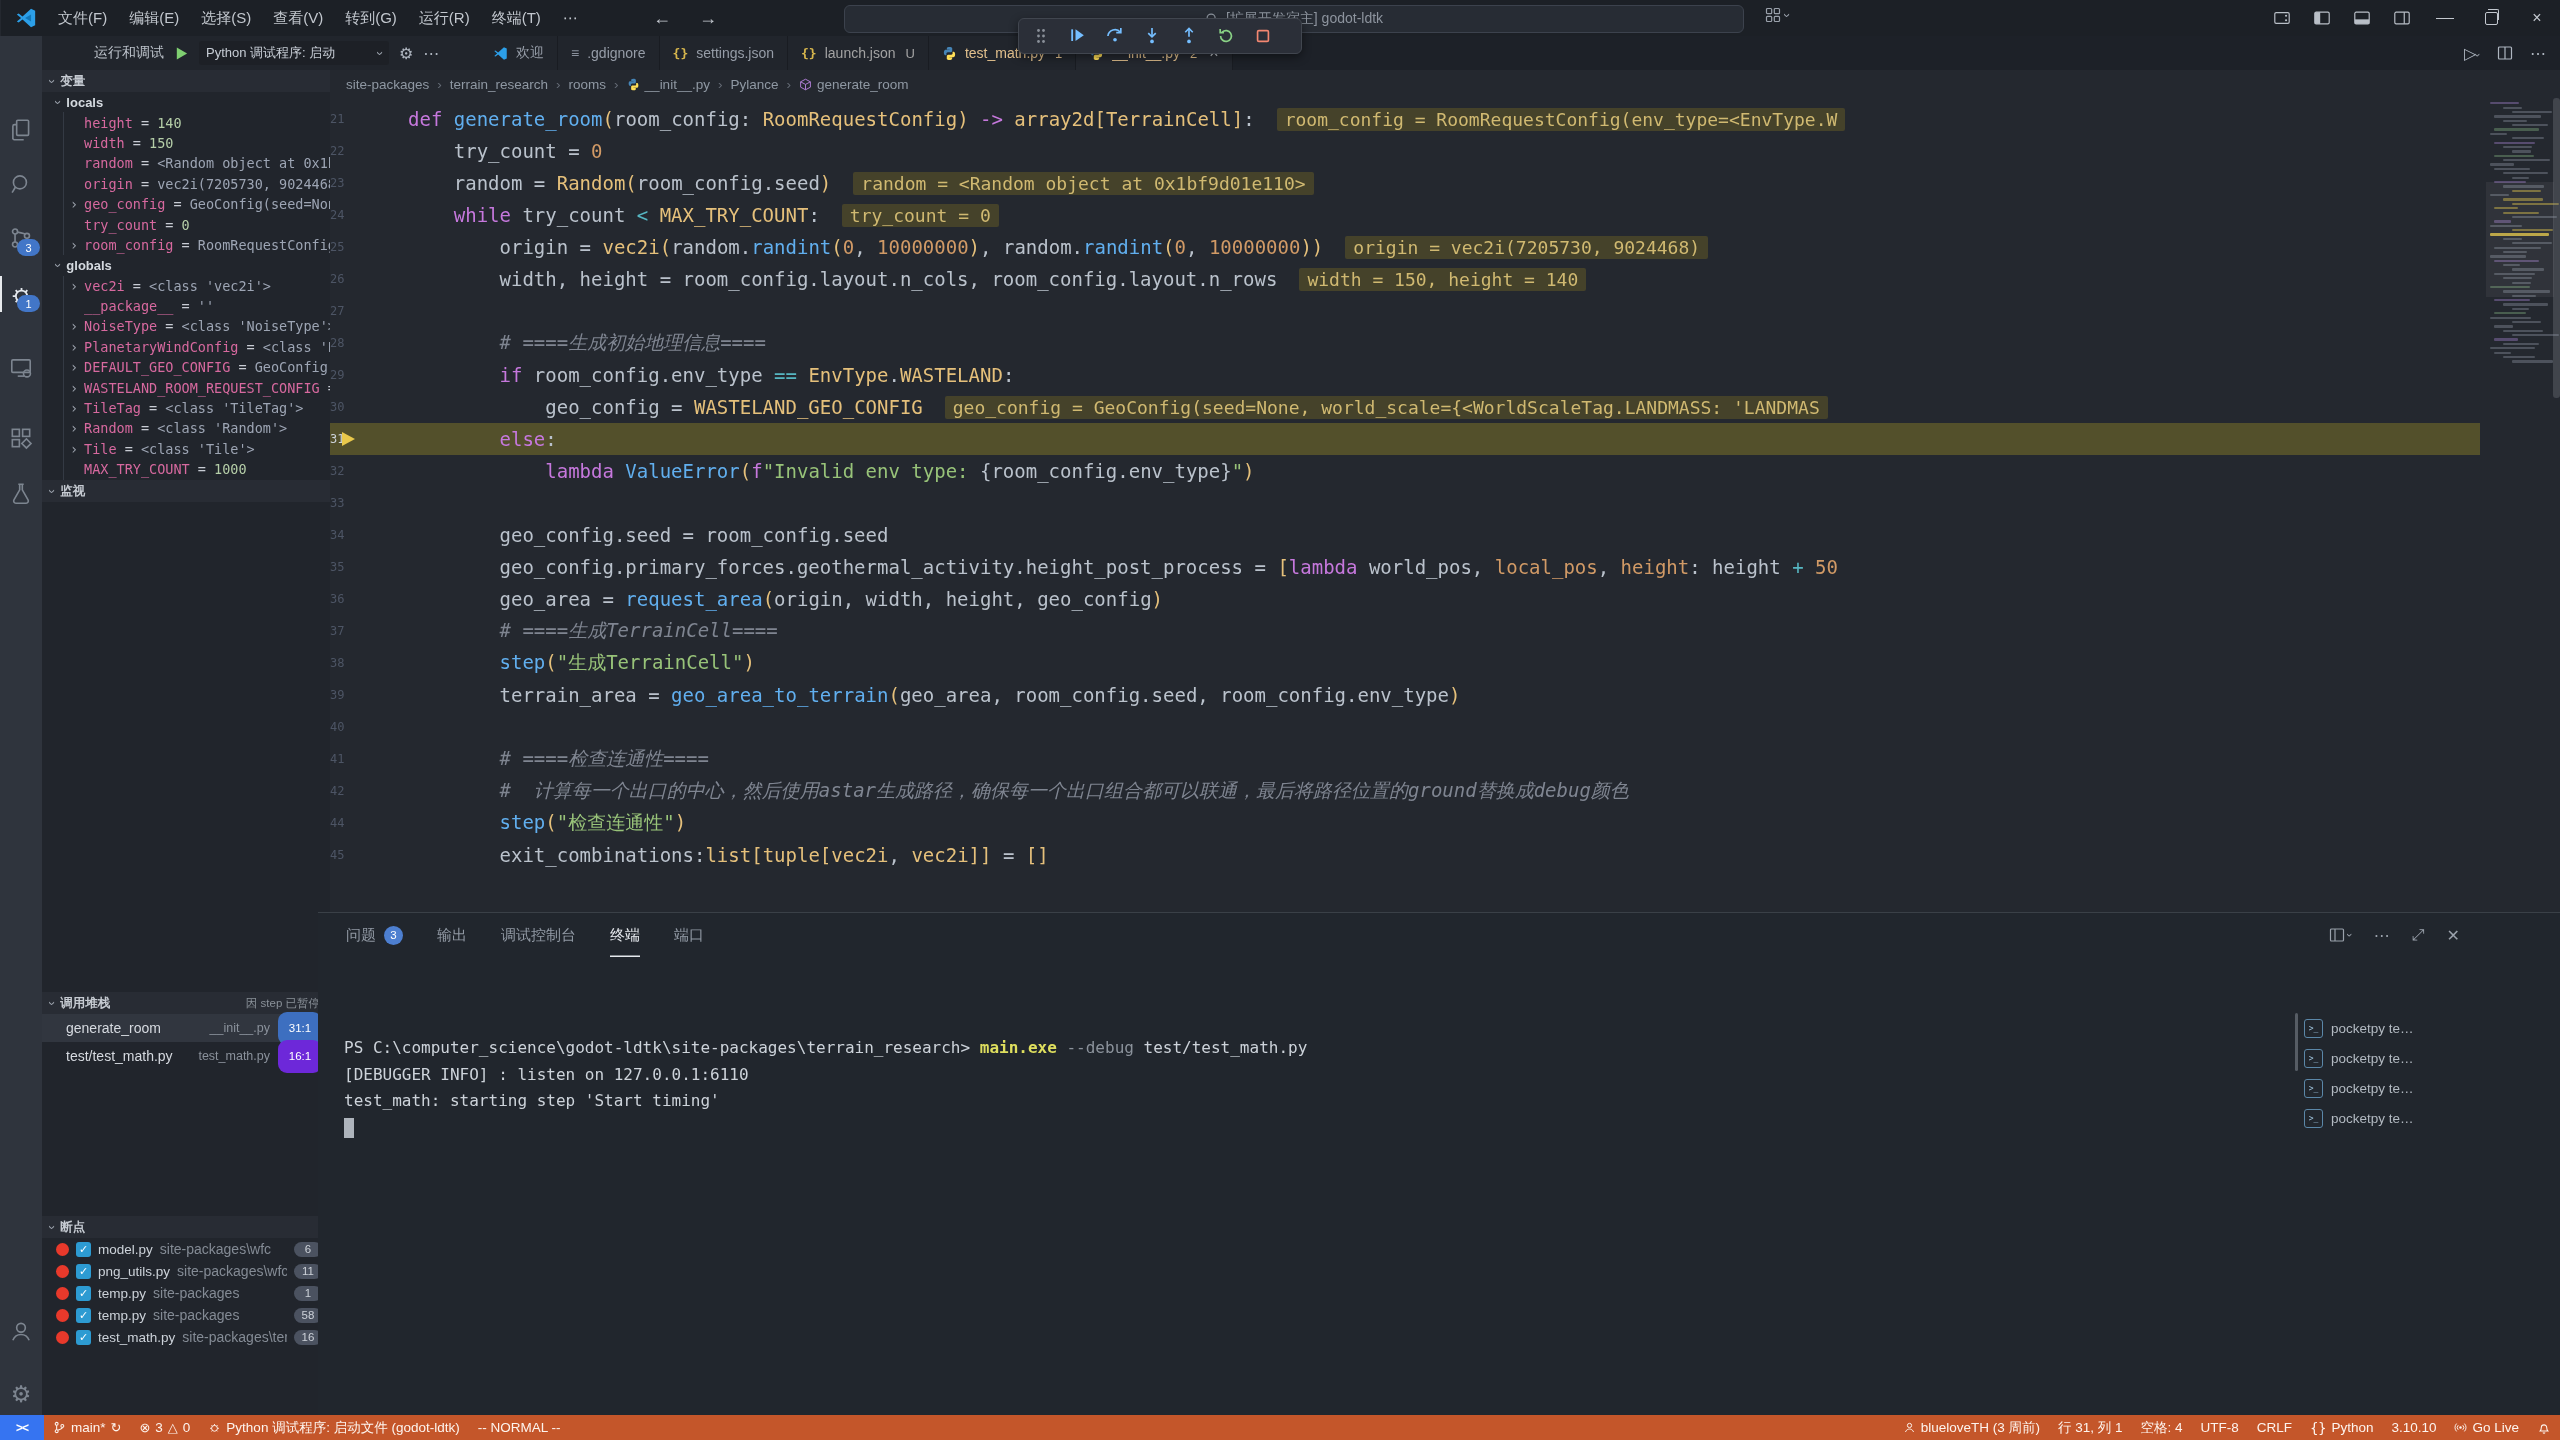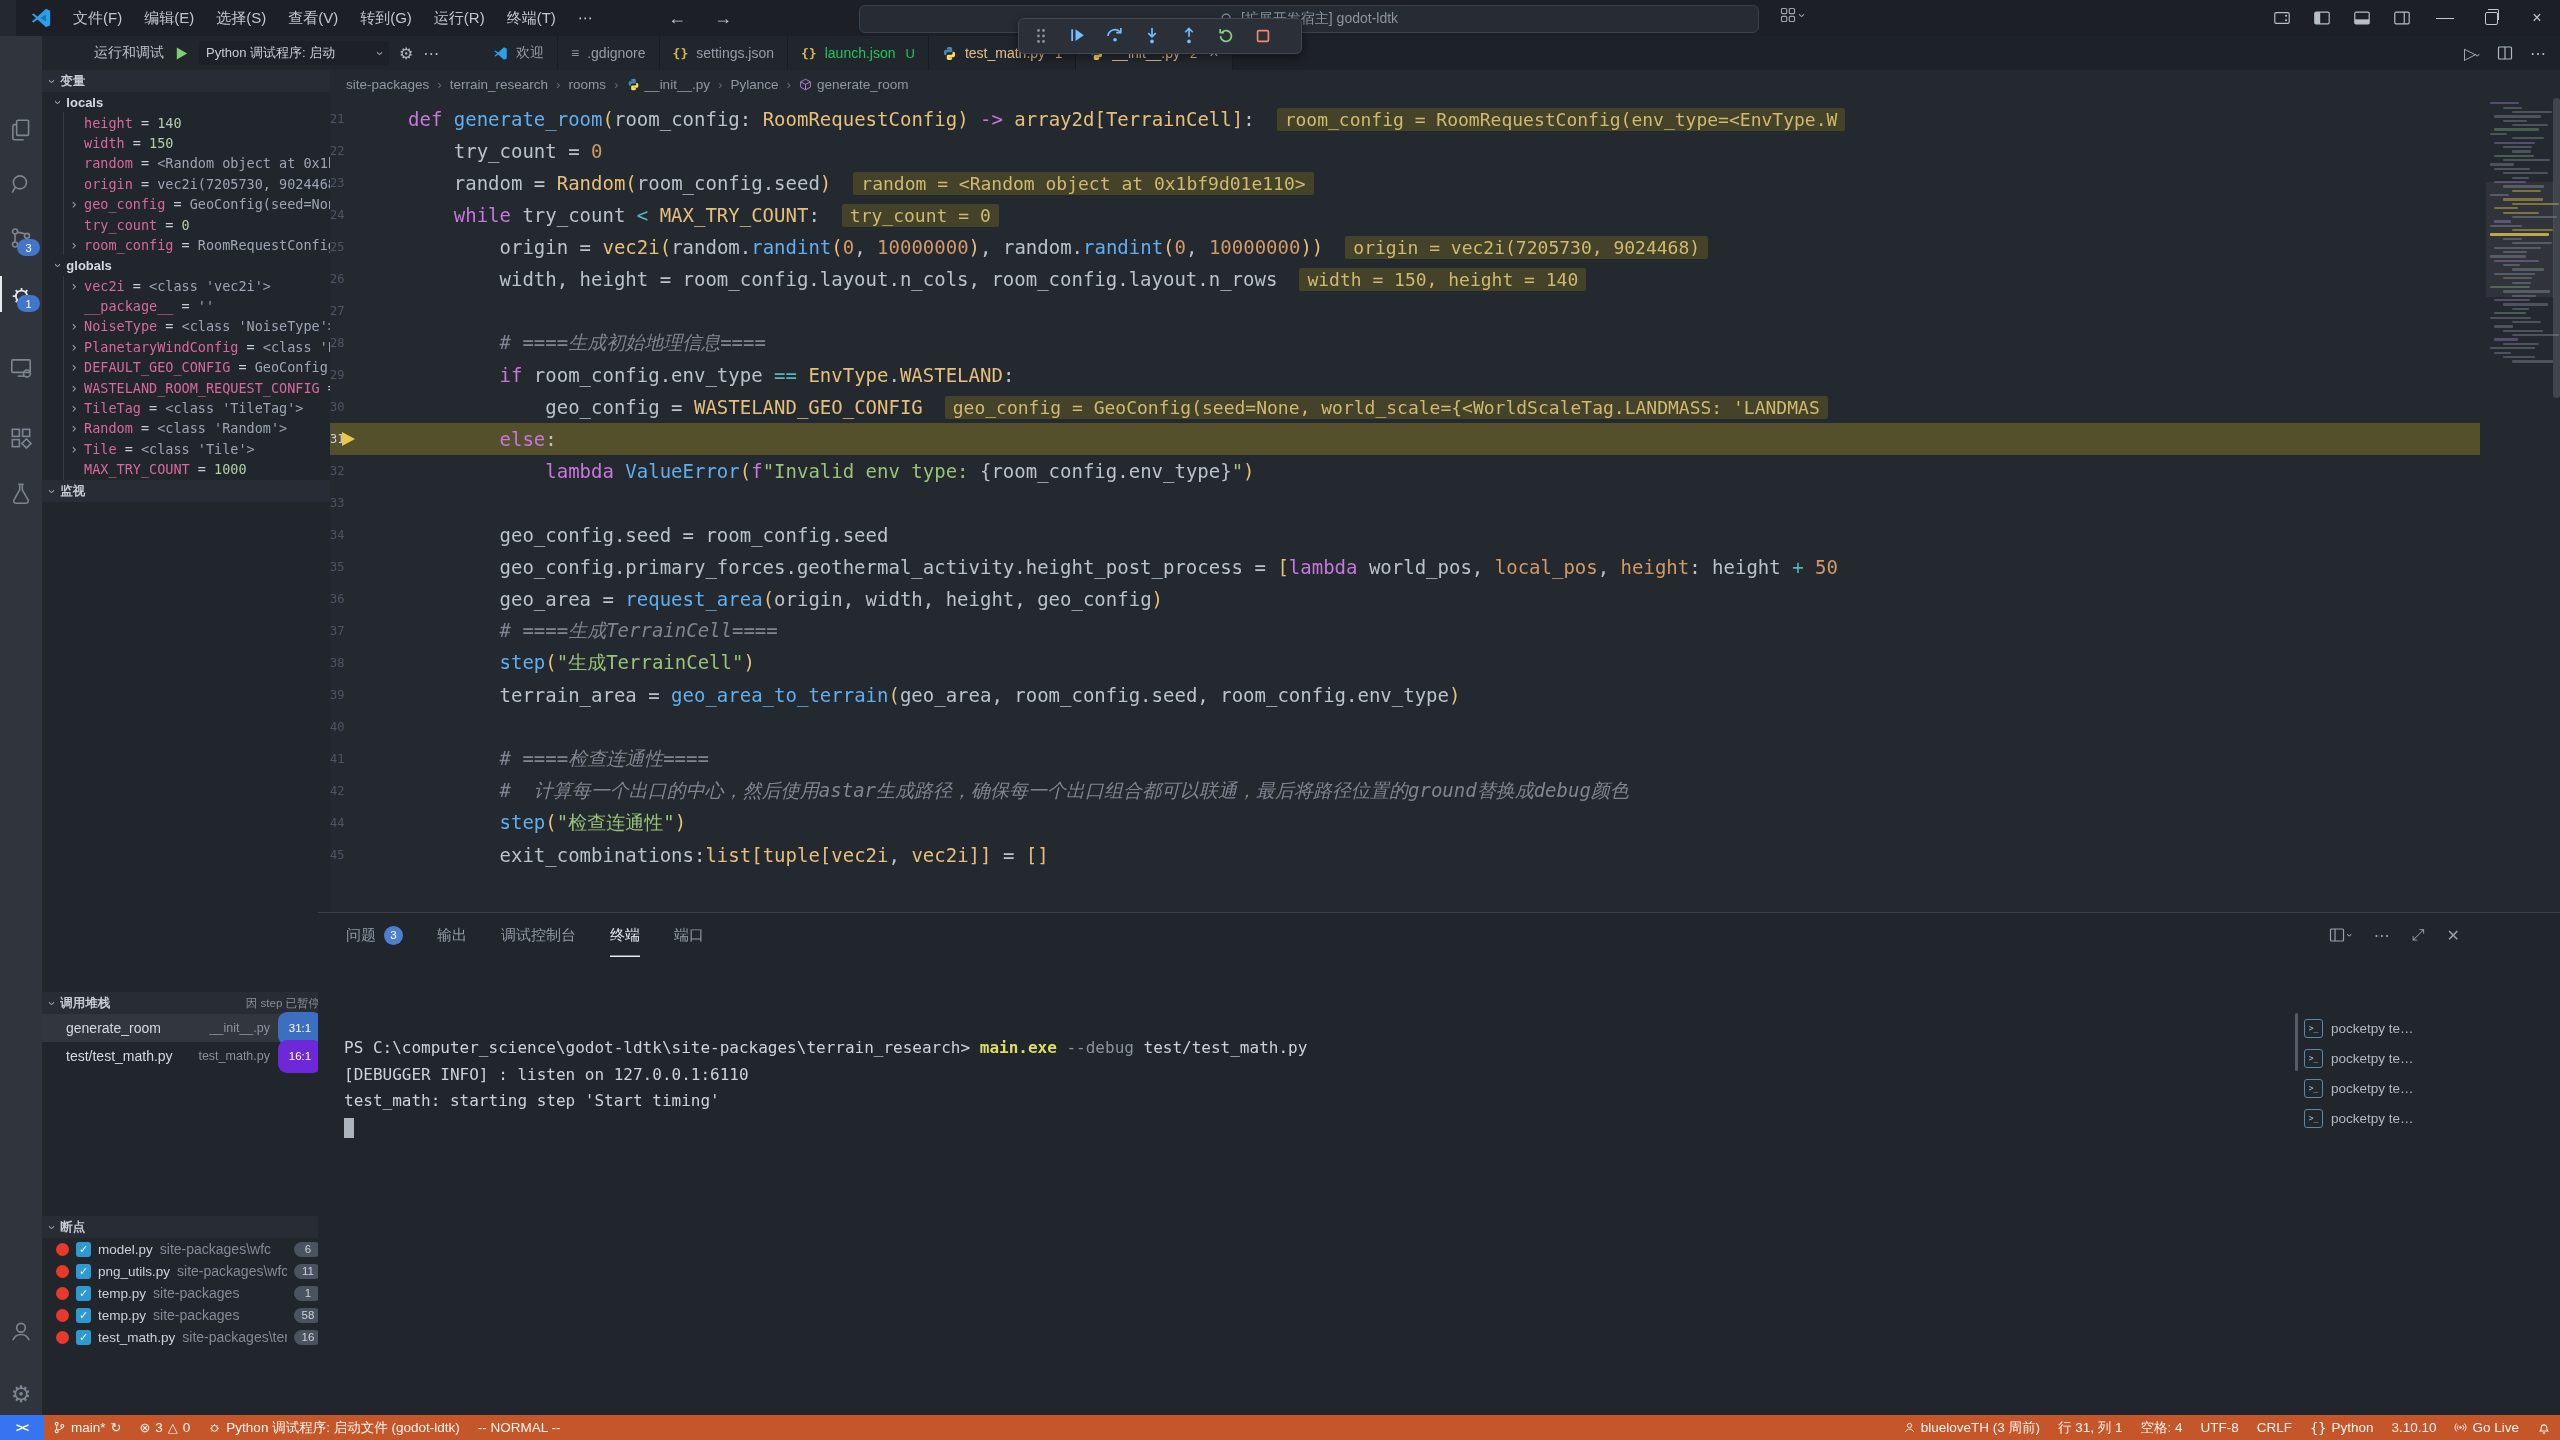--- a/index.html
+++ b/index.html
@@ -1,20 +1,20 @@
 <!DOCTYPE html>
 <html><head>
 <meta charset="utf-8">
 <style>
   html,body{margin:0;padding:0;background:#111;}
   .app{position:relative;width:2560px;height:1440px;overflow:hidden;background:#24282f;
        font-family:"Liberation Sans",sans-serif;color:#c8ccd4;-webkit-font-smoothing:antialiased;}
   svg{display:block}
   
-  .titlebar{position:absolute;left:16px;top:0;right:0;height:36px;background:#1c2026;display:flex;align-items:center;}
+  .titlebar{position:absolute;left:1px;top:0;right:0;height:36px;background:#1c2026;display:flex;align-items:center;}
   .logo{margin:0 10px 0 14px}
   .menubar{display:flex;height:36px;align-items:center}
   .menu-item{padding:0 11px;font-size:15px;color:#c2c7ce;line-height:36px;cursor:default}
   .navarrows{position:absolute;left:652px;top:0;height:36px;display:flex;gap:28px;align-items:center;color:#c2c7ce;font-size:18px}
   .searchbox{position:absolute;left:843px;top:5px;width:898px;height:26px;background:#272c34;border:1px solid #3c424d;
              border-radius:6px;display:flex;align-items:center;justify-content:center;gap:7px;color:#8d949e;font-size:14px}
   .grid-ic{position:absolute;left:1764px;top:7px;display:flex;align-items:center;gap:4px;color:#9aa1ab}
   .winctl{position:absolute;right:0;top:0;height:36px;display:flex;align-items:center}
   .wc-ic{width:40px;height:36px;display:flex;align-items:center;justify-content:center;color:#b9bfc7}
   .wc-btn{width:46px;height:36px;display:flex;align-items:center;justify-content:center;color:#c3c8cf;font-size:16px}
@@ -36,21 +36,21 @@
   .toprow{position:absolute;left:42px;top:36px;right:0;height:34px;display:flex;background:#1d2128}
   .debug-header{flex:0 0 438px;background:#21252c;display:flex;align-items:center;gap:10px;padding-left:52px;box-sizing:border-box}
   .rd-title{font-size:14px;color:#bcc2ca;white-space:nowrap}
   .rd-play{color:#7fcf71;display:flex}
   .rd-select{width:176px;height:24px;background:#1d2026;border-radius:3px;display:flex;align-items:center;justify-content:space-between;
              padding:0 7px;font-size:13px;color:#c6ccd4;overflow:hidden;white-space:nowrap}
   .rd-ic{color:#aeb5bf;font-size:16px}
   .tabbar{flex:1;display:flex;align-items:stretch;overflow:hidden}
   .tab{display:flex;align-items:center;gap:8px;padding:0 13px;border-right:1px solid #191c22;font-size:14px;color:#969da8;background:#21252c;white-space:nowrap}
   .tab.active{background:#24282f;color:#e2c08d}
-  .tab .t-green{color:#22c55e}.tab .t-gold{color:#e2c08d}
+  .tab .t-green{color:#a3a3a3}.tab .t-gold{color:#e2c08d}
   .tab-dec{font-size:13px;margin-left:2px}
   .tab-badge{font-size:13px;margin-left:2px}
   .tab-close{color:#c3c8cf;font-size:16px;margin-left:4px}
   .ic-braces{color:#d8b74d;font-weight:bold;font-size:13px;font-family:"DejaVu Sans Mono",monospace}
   .ic-lines{color:#8a919d;font-size:14px}
   .tab-actions{margin-left:auto;display:flex;align-items:center;gap:17px;padding-right:14px;color:#aeb6c0;font-size:16px}
   
   .breadcrumb{position:absolute;left:330px;top:70px;right:0;height:28px;background:#24282f;display:flex;align-items:center;
               gap:8px;padding-left:16px;font-size:13.5px;color:#8f98a3}
   .bc-sep{color:#646b75}

